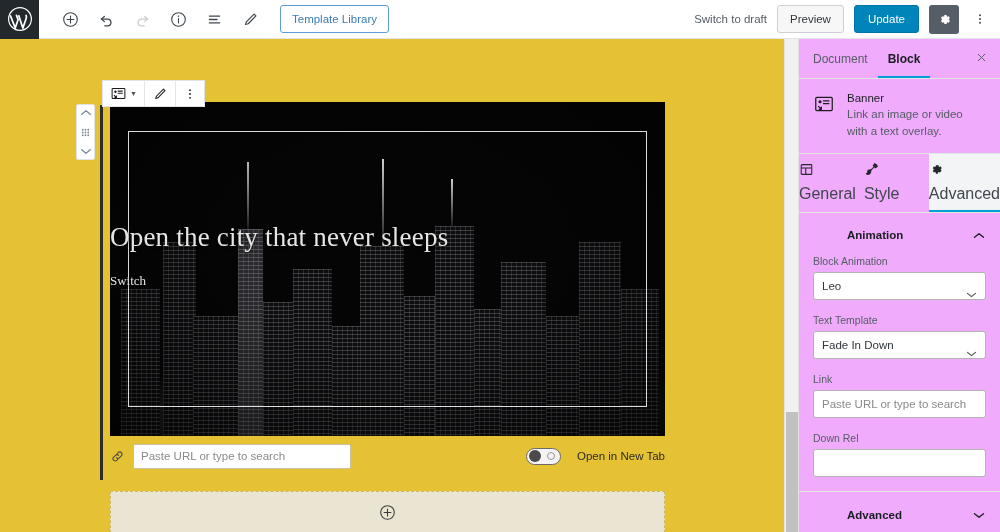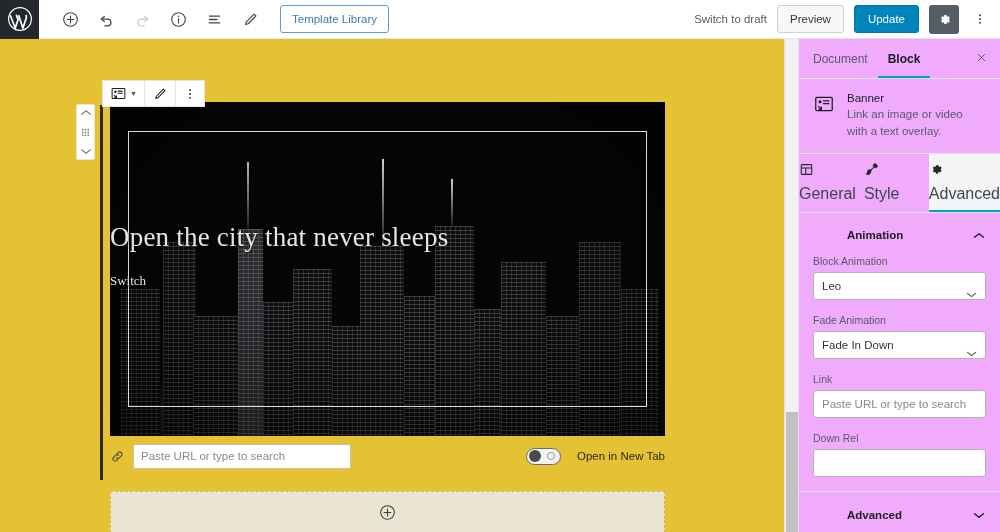--- a/index.html
+++ b/index.html
@@ -510,21 +510,21 @@
           <span>Leo</span>
           <span class="cv">
             <svg width="13" height="8" viewBox="0 0 14 10" fill="none" stroke="currentColor" stroke-width="1.5" stroke-linecap="round" stroke-linejoin="round">
                 <path d="M2 3l5 4 5-4"></path>
               </svg>
           </span>
         </div>
       </div>
 
       <div class="fld">
-        <label class="fld-label">Fade Animation</label>
+        <label class="fld-label">Text Template</label>
         <div class="sel">
           <span>Fade In Down</span>
           <span class="cv">
             <svg width="13" height="8" viewBox="0 0 14 10" fill="none" stroke="currentColor" stroke-width="1.5" stroke-linecap="round" stroke-linejoin="round">
                 <path d="M2 3l5 4 5-4"></path>
               </svg>
           </span>
         </div>
       </div>
 

